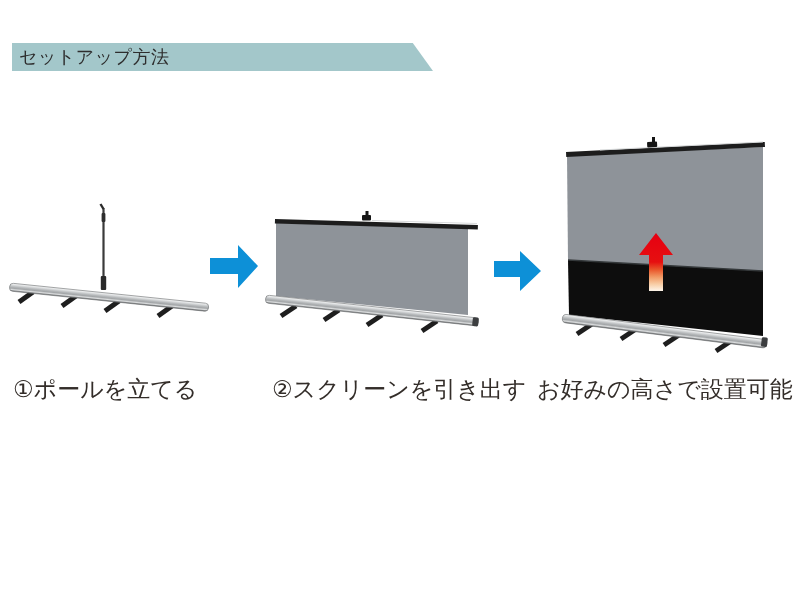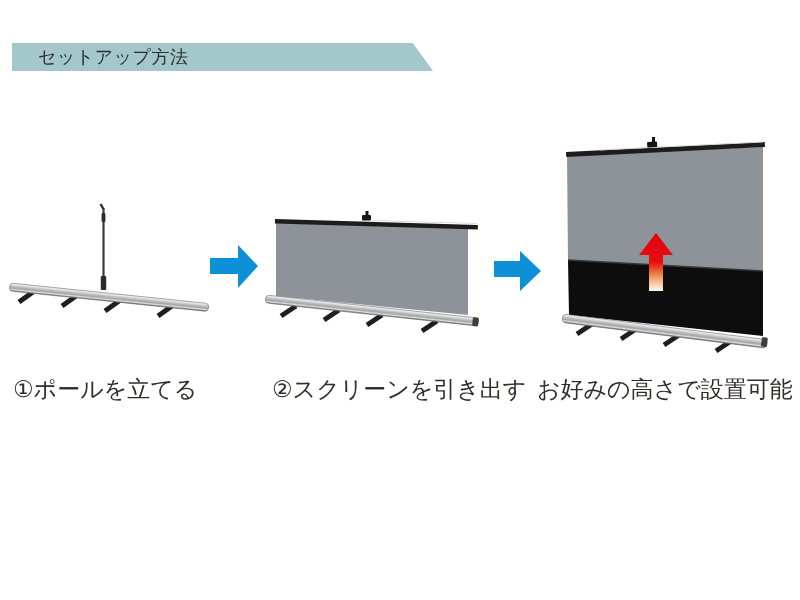--- a/index.html
+++ b/index.html
@@ -7,21 +7,21 @@
     position:relative;width:800px;height:600px;background:#fff;overflow:hidden;
     font-family:"Liberation Sans","DejaVu Sans",sans-serif;
   }
   .banner{
     position:absolute;left:12px;top:43px;width:421px;height:28px;
     background:var(--banner-bg,#a3c7ca);
     clip-path:polygon(0 0,95.2% 0,100% 100%,0 100%);
     display:flex;align-items:center;
   }
   .banner-title{
-    padding-left:26px;font-size:18px;line-height:28px;
+    padding-left:7px;font-size:18px;line-height:28px;
     color:var(--banner-text,#2e2e2e);letter-spacing:.5px;white-space:nowrap;text-align:center;
   }
   .art{position:absolute;left:0;top:0;width:800px;height:600px;}
   .caption{
     position:absolute;top:376px;font-size:23px;line-height:26px;
     color:var(--caption-text,#332d29);white-space:nowrap;letter-spacing:0;
   }
   .cap1{left:13px;}
   .cap2{left:272px;}
   .cap3{left:537px;}

